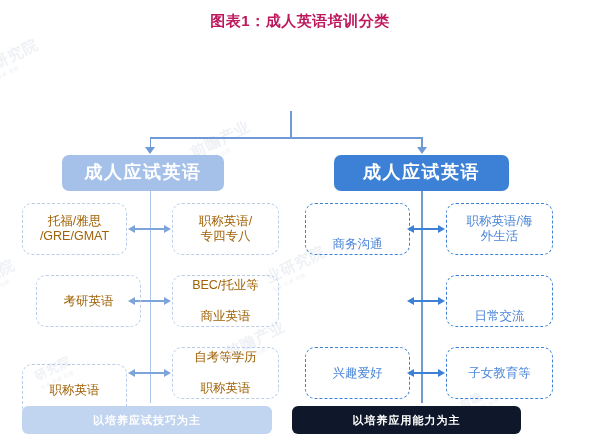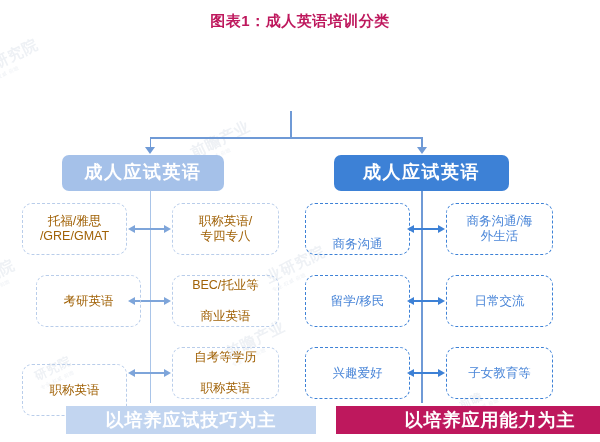--- a/index.html
+++ b/index.html
@@ -80,28 +80,27 @@
     background:transparent;
   }
   .leaf.strong{
     border-color:#3d81d6;
     color:#4a86d8;
   }
   .leaf .l2{display:block;}
 
   
   .footer{
-    position:absolute;height:28px;border-radius:0;
+    position:absolute;height:28px;border-radius:6px;
     display:flex;align-items:center;justify-content:center;
-    color:#ffffff;font-size:18px;font-weight:bold;letter-spacing:1px;
+    color:#ffffff;font-size:11px;font-weight:bold;letter-spacing:1px;
     z-index:4;
-    margin-left:44px;
   }
   .footer-left{left:22px;top:406px;width:250px;background:#c2d5f0;}
-  .footer-right{left:292px;top:406px;width:308px;background:#be185d;}
+  .footer-right{left:292px;top:406px;width:229px;background:#0f172a;}
 
   
   .line{position:absolute;background:#6f9ad6;z-index:2;}
   .line.soft{background:#a9c4e8;}
   .vline{width:1.5px;}
   .hline{height:1.5px;}
 
   .arrow-down{
     position:absolute;width:0;height:0;z-index:3;
     border-left:5px solid transparent;
@@ -188,31 +187,28 @@
   <div class="arrow-right soft" style="left:164px;top:368.5px;"></div>
 
   <div class="node branch branch-right">成人应试英语</div>
 
   <div class="line vline" style="left:421px;top:191px;height:212px;"></div>
 
   <div class="node leaf strong" style="left:305px;top:203px;width:105px;height:52px;flex-direction:column;justify-content:flex-end;">
     <span class="l2">商务沟通</span>
   </div>
   <div class="node leaf strong" style="left:446px;top:203px;width:107px;height:52px;flex-direction:column;">
-    <span class="l2">商务沟通/海</span>
+    <span class="l2">职称英语/海</span>
     <span class="l2">外生活</span>
   </div>
   <div class="connector-bar" style="left:412px;top:228px;width:28px;"></div>
   <div class="arrow-left" style="left:407px;top:224.5px;"></div>
   <div class="arrow-right" style="left:438px;top:224.5px;"></div>
 
-  <div class="node leaf strong" style="left:305px;top:275px;width:105px;height:52px;flex-direction:column;">
-    <span class="l2">留学/移民</span>
-  </div>
-  <div class="node leaf strong" style="left:446px;top:275px;width:107px;height:52px;flex-direction:column;">
+  <div class="node leaf strong" style="left:446px;top:275px;width:107px;height:52px;flex-direction:column;justify-content:flex-end;">
     <span class="l2">日常交流</span>
   </div>
   <div class="connector-bar" style="left:412px;top:300px;width:28px;"></div>
   <div class="arrow-left" style="left:407px;top:296.5px;"></div>
   <div class="arrow-right" style="left:438px;top:296.5px;"></div>
 
   <div class="node leaf strong" style="left:305px;top:347px;width:105px;height:52px;flex-direction:column;">
     <span class="l2">兴趣爱好</span>
   </div>
   <div class="node leaf strong" style="left:446px;top:347px;width:107px;height:52px;flex-direction:column;">

